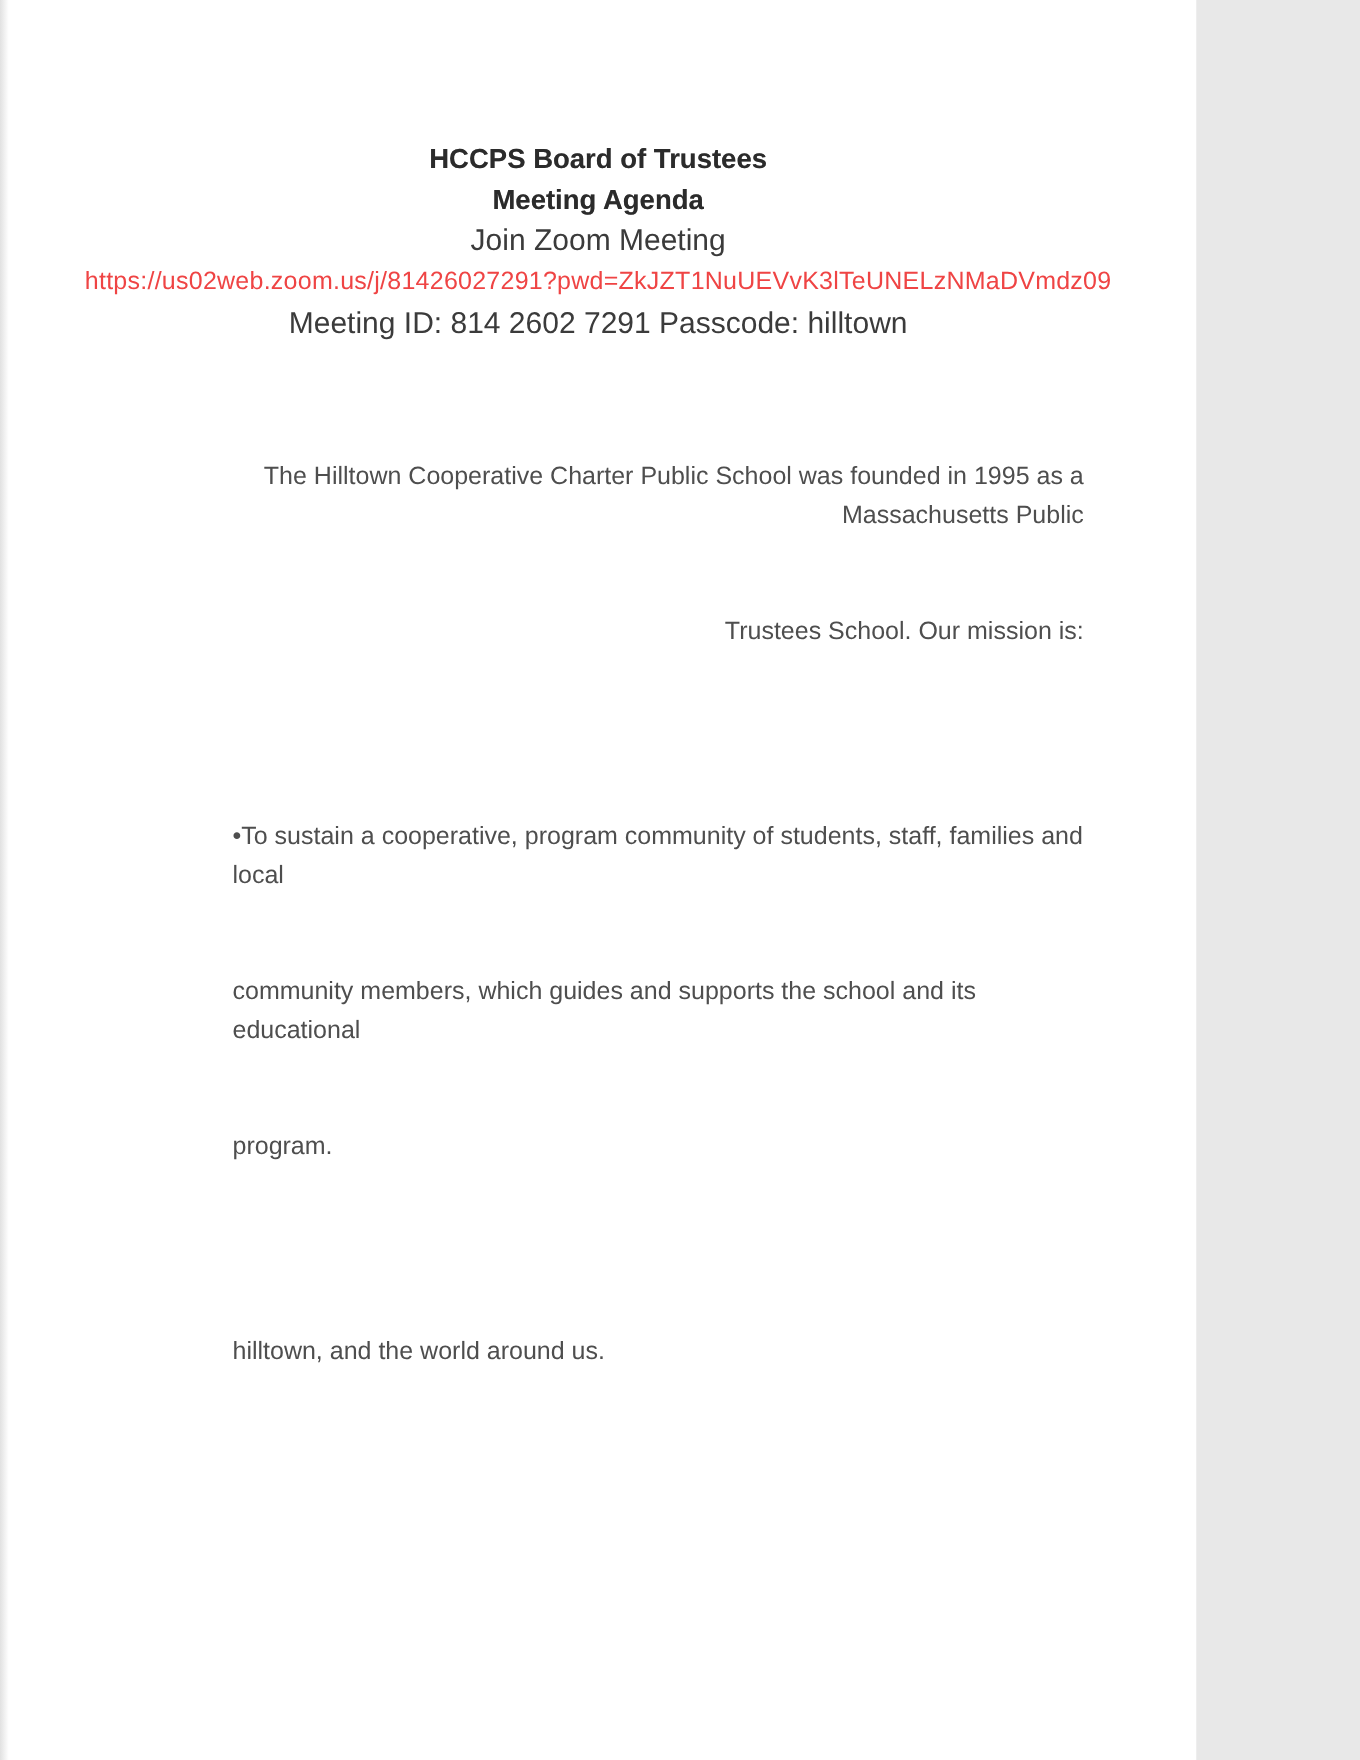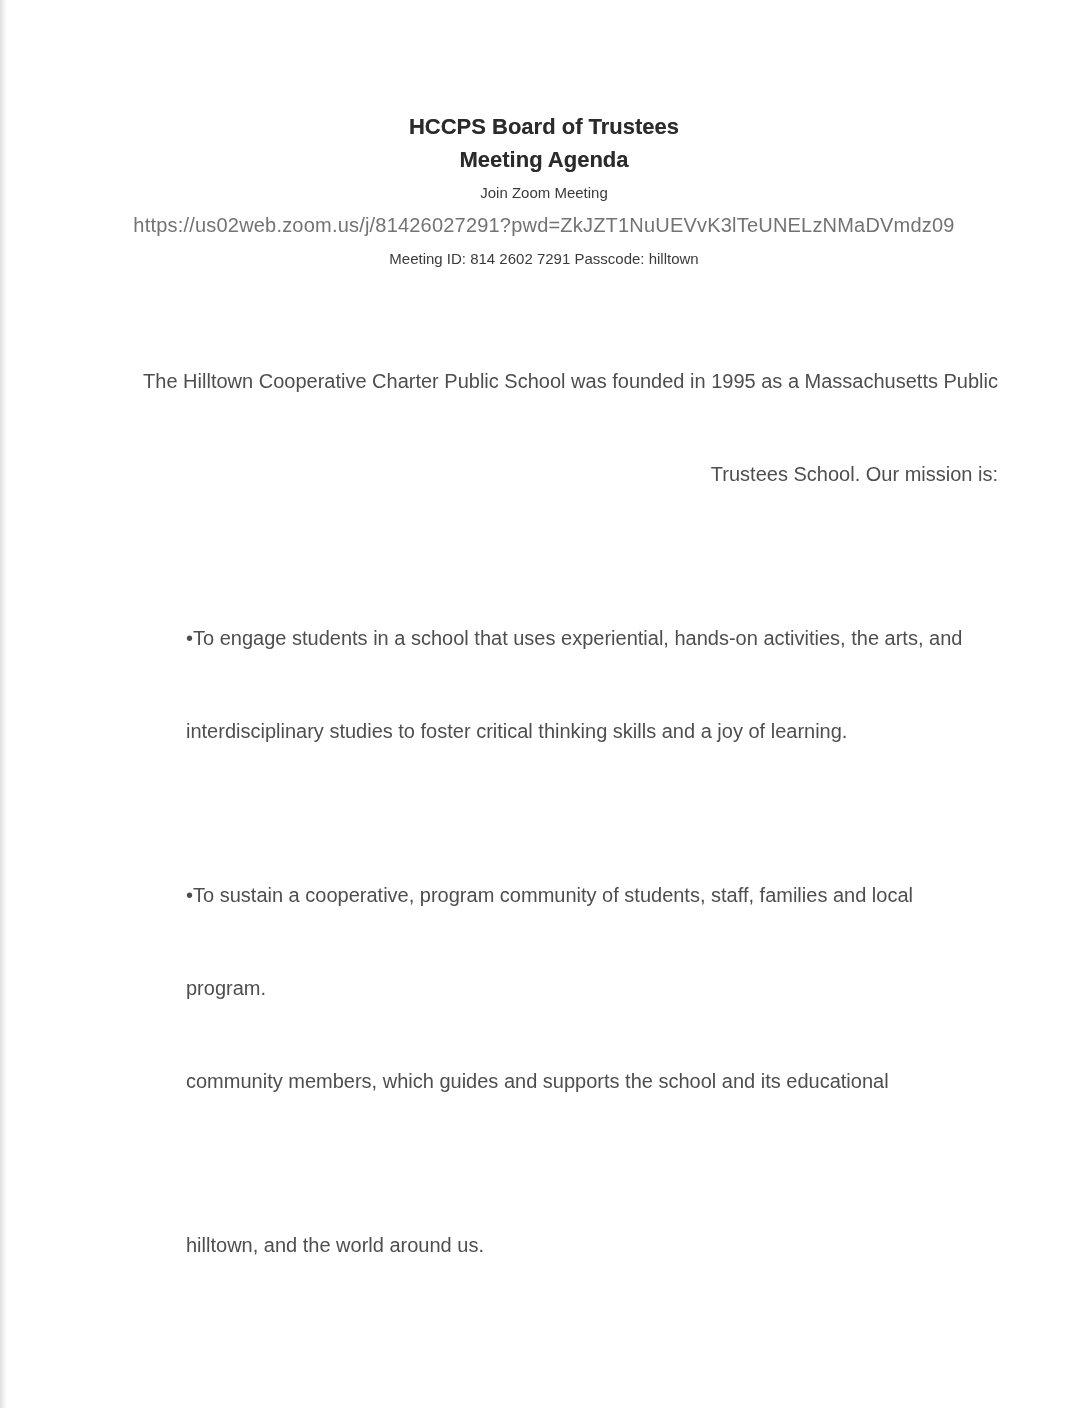--- a/index.html
+++ b/index.html
@@ -1,39 +1,39 @@
 <!DOCTYPE html>
 <html><head>
 <meta charset="utf-8">
 <style>
   html, body { margin: 0; padding: 0; background: #e8e8e8; }
   .page {
     position: relative;
-    width: 1088px;
+    width: 957px;
     height: 1408px;
     background: #ffffff;
     overflow: hidden;
     font-family: "Liberation Sans", sans-serif;
     color: #3d3d3d;
   }
   .scan-edge {
     position: absolute;
     left: 0; top: 0; bottom: 0;
     width: 7px;
     background: linear-gradient(to right, rgba(90,90,90,0.18), rgba(90,90,90,0));
     pointer-events: none;
   }
   .soft { text-shadow: 0 0 0.5px rgba(60,60,60,0.55); }
 
   
   .doc-header { padding-top: 110px; text-align: center; }
   .doc-header .hline { line-height: 33px; white-space: pre-wrap; }
   .hd-bold { font-size: 22px; font-weight: bold; color: #2b2b2b; }
-  .hd-reg  { font-size: 15px; color: #3b3b3b; }
-  .hd-url  { font-size: 20px; color: #737373; letter-spacing: 0.2px; }
+  .hd-reg  { font-size: 24px; color: #3b3b3b; }
+  .hd-url  { font-size: 20px; color: #ef4444; letter-spacing: 0.2px; }
 
   
   .intro {
     margin: 29px 90px 0 123px;
     font-size: 20px;
     line-height: 31px;
     color: #4e4e4e;
     white-space: pre-wrap;
     text-align: right;
   }
@@ -62,26 +62,22 @@
     <div class="hline hd-reg">Meeting ID: 814 2602 7291 Passcode: hilltown</div>
   </div>
 
   <div class="intro">
     <span class="bline" style="display:block">The Hilltown Cooperative Charter Public School was founded in 1995 as a Massachusetts Public</span>
     <span class="bline" style="display:block">Trustees School. Our mission is:</span>
   </div>
 
   <div class="bullets">
     <div class="bullet">
-      <span class="bline first">To engage students in a school that uses experiential, hands-on activities, the arts, and</span>
-      <span class="bline">interdisciplinary studies to foster critical thinking skills and a joy of learning.</span>
-    </div>
-    <div class="bullet">
       <span class="bline first">To sustain a cooperative, program community of students, staff, families and local</span>
+      <span class="bline">community members, which guides and supports the school and its educational</span>
       <span class="bline">program.</span>
-      <span class="bline">community members, which guides and supports the school and its educational</span>
     </div>
     <div class="bullet">
       <span class="bline">hilltown, and the world around us.</span>
     </div>
   </div>
 
 </div>
 
 </body></html>

